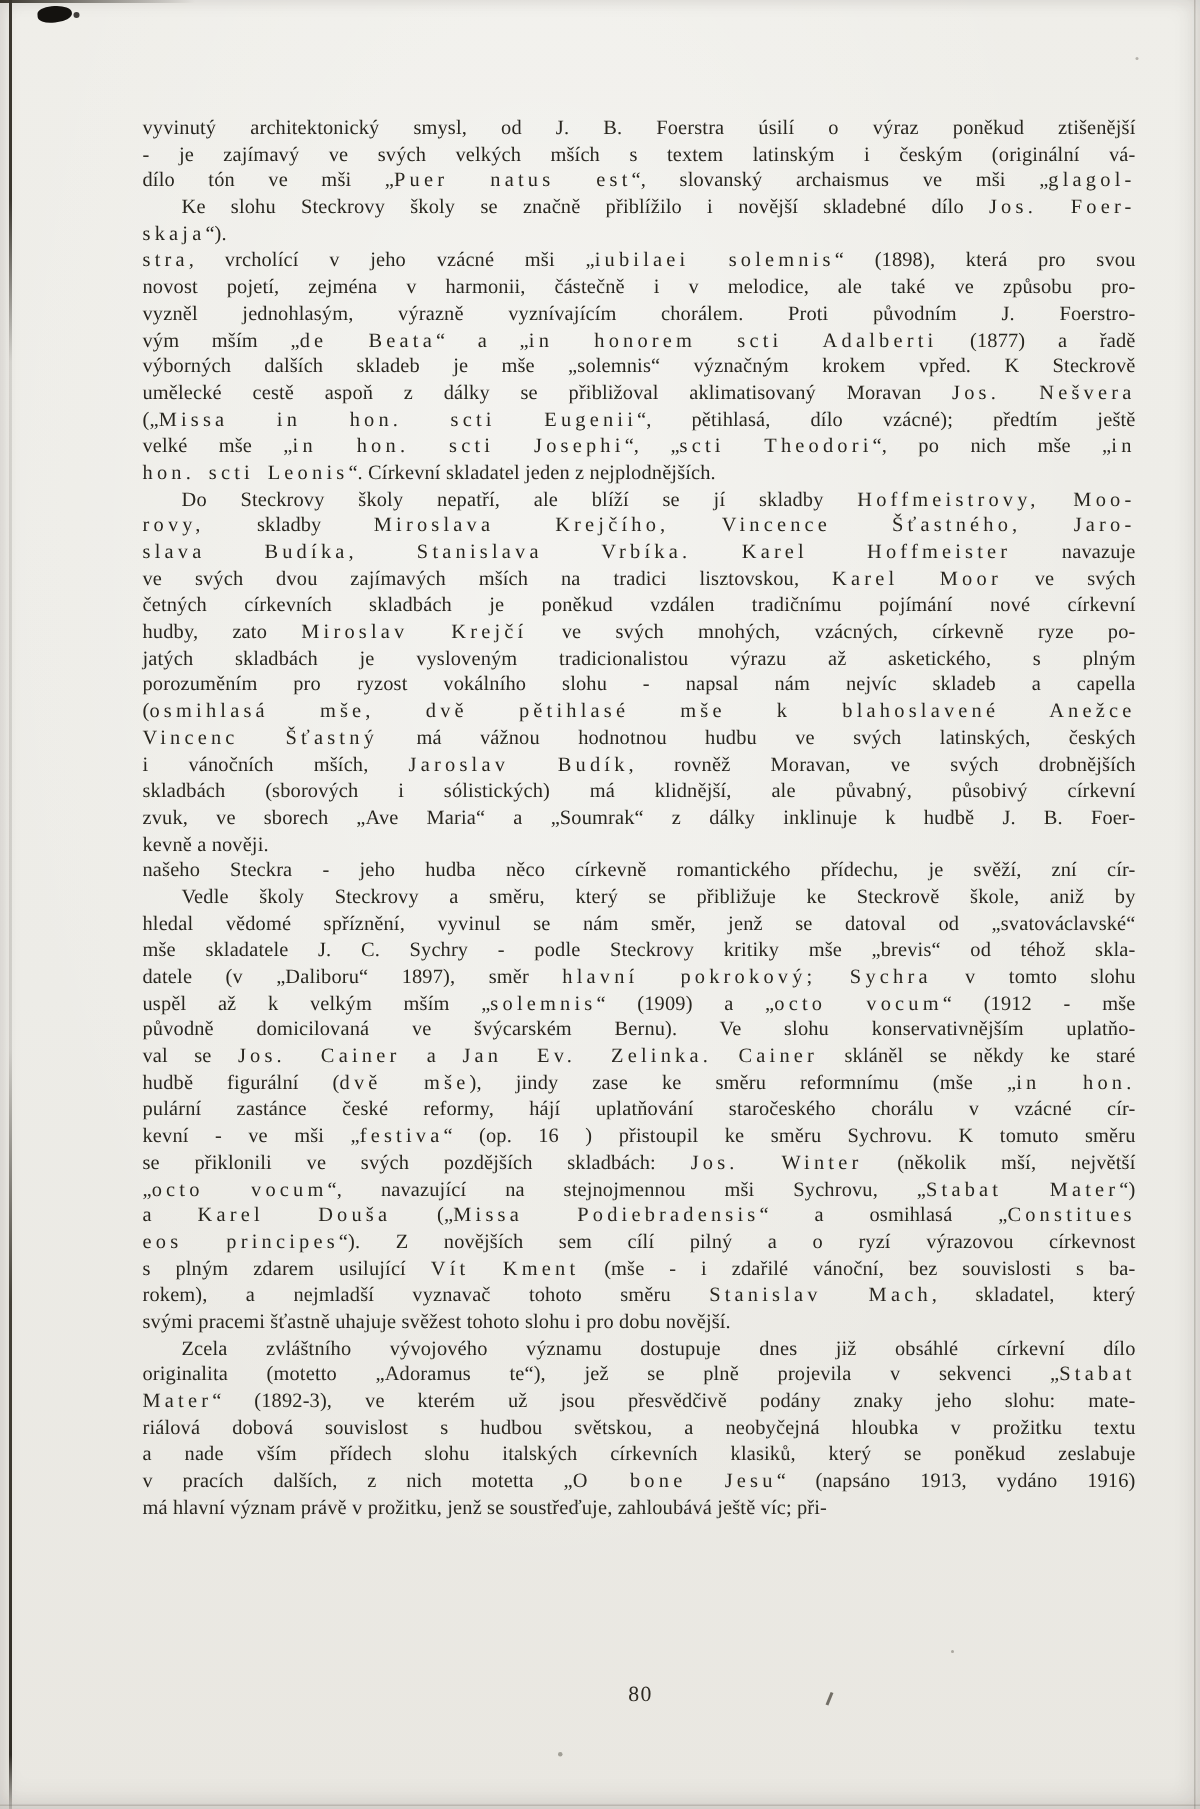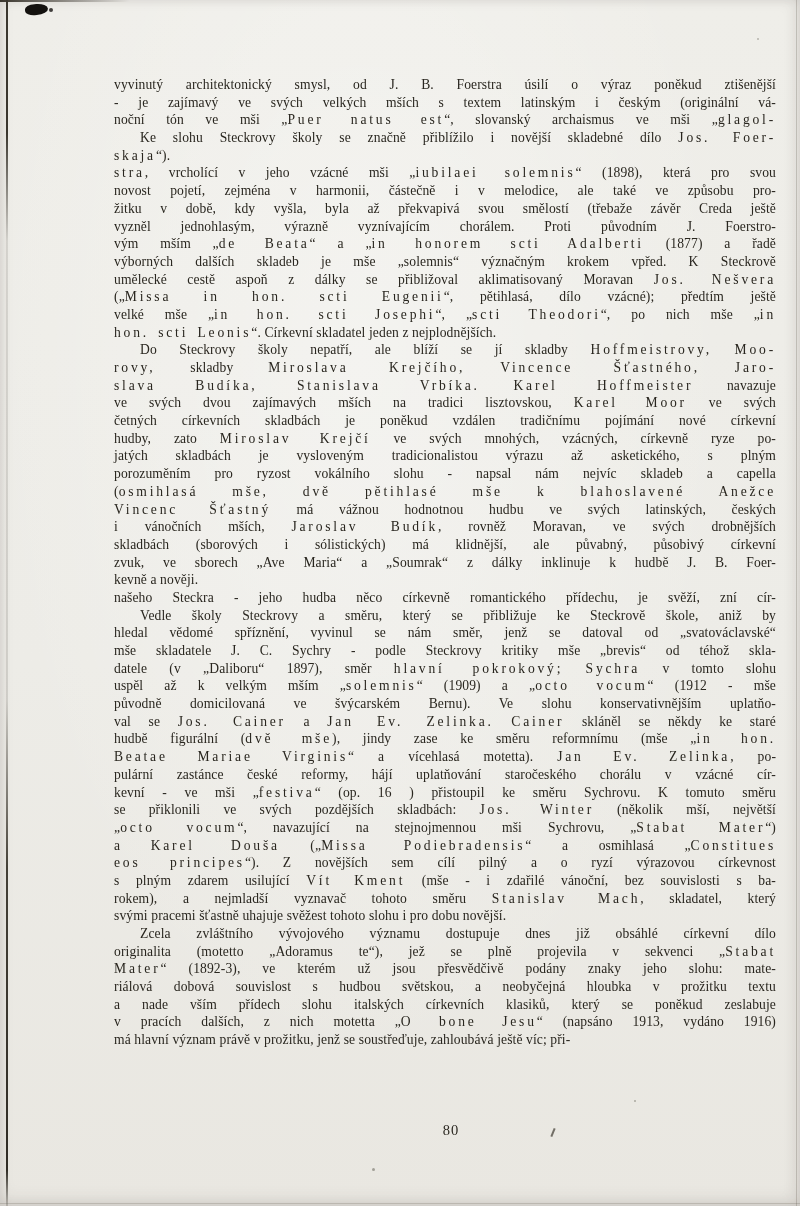--- a/index.html
+++ b/index.html
@@ -7,33 +7,33 @@
   #page{
     position:relative;width:800px;height:1206px;
     background:
       radial-gradient(ellipse at 45% 30%, rgba(255,255,255,.35), rgba(255,255,255,0) 60%),
       linear-gradient(180deg,#efeee9 0%,#edece7 55%,#e9e7e1 100%);
     box-shadow: inset -5px 0 14px rgba(60,55,45,.08), inset 0 -7px 16px rgba(60,55,45,.08), inset 3px 0 10px rgba(60,55,45,.06);
     font-family:"Liberation Serif","DejaVu Serif",serif;
     color:var(--ink,#29261f);
   }
   #textblock{
-    position:absolute;left:114px;top:76px;width:662px;
+    position:absolute;left:95px;top:76px;width:662px;
   }
   .line{
     height:17.7px;line-height:17.7px;font-size:13.6px;
     text-align:justify;text-align-last:justify;
     white-space:nowrap;overflow:visible;
     letter-spacing:.1px;
   }
   .line.last{text-align-last:left;}
   .line.indent{text-indent:26px;}
   .sp{letter-spacing:2.8px;word-spacing:3px;}
   #pagenum{
-    position:absolute;left:120px;top:1122px;width:662px;
+    position:absolute;left:96px;top:1122px;width:662px;
     text-align:center;font-size:14.5px;letter-spacing:1px;color:#2c2922;
   }
   
   .blob{position:absolute;background:#14120f;border-radius:46% 54% 55% 45%;}
   #blob-main{left:25px;top:4px;width:23px;height:11px;transform:rotate(-4deg);}
   #blob-sat{left:49px;top:8px;width:4px;height:4px;border-radius:50%;opacity:.8;}
   #edge-left{
     position:absolute;left:6px;top:0;width:2px;height:1206px;
     background:linear-gradient(180deg,#3a362e 0%,#3a362e 11%,rgba(58,54,46,.12) 20%,rgba(58,54,46,.14) 58%,#433f36 72%,#2f2b24 97%,rgba(58,54,46,.2) 100%);
   }
@@ -59,26 +59,25 @@
   <div id="blob-main" class="blob"></div>
   <div id="blob-sat" class="blob"></div>
   <div id="speck-1" class="speck"></div>
   <div id="speck-2" class="speck"></div>
   <div id="speck-3" class="speck"></div>
   <div id="speck-4" class="speck"></div>
 
   <div id="textblock">
       <div class="line"><span>vyvinutý architektonický smysl, od J. B. Foerstra úsilí o výraz poněkud ztišenější</span></div>
       <div class="line"><span>- je zajímavý ve svých velkých mších s textem latinským i českým (originální vá-</span></div>
-      <div class="line"><span>noční tón ve mši „</span><span class="sp">Puer natus est</span><span>“, slovanský archaismus ve mši „</span><span class="sp">glagol-</span></div>
+      <div class="line"><span>dílo tón ve mši „</span><span class="sp">Puer natus est</span><span>“, slovanský archaismus ve mši „</span><span class="sp">glagol-</span></div>
       <div class="line indent"><span>Ke slohu Steckrovy školy se značně přiblížilo i novější skladebné dílo </span><span class="sp">Jos. Foer-</span></div>
       <div class="line last"><span class="sp">skaja</span><span>“).</span></div>
       <div class="line"><span class="sp">stra</span><span>, vrcholící v jeho vzácné mši „</span><span class="sp">iubilaei solemnis</span><span>“ (1898), která pro svou</span></div>
       <div class="line"><span>novost pojetí, zejména v harmonii, částečně i v melodice, ale také ve způsobu pro-</span></div>
-      <div class="line"><span>žitku v době, kdy vyšla, byla až překvapivá svou smělostí (třebaže závěr Creda ještě</span></div>
       <div class="line"><span>vyzněl jednohlasým, výrazně vyznívajícím chorálem. Proti původním J. Foerstro-</span></div>
       <div class="line"><span>vým mším „</span><span class="sp">de Beata</span><span>“ a „</span><span class="sp">in honorem scti Adalberti</span><span> (1877) a řadě</span></div>
       <div class="line"><span>výborných dalších skladeb je mše „solemnis“ význačným krokem vpřed. K Steckrově</span></div>
       <div class="line"><span>umělecké cestě aspoň z dálky se přibližoval aklimatisovaný Moravan </span><span class="sp">Jos. Nešvera</span></div>
       <div class="line"><span>(„</span><span class="sp">Missa in hon. scti Eugenii</span><span>“, pětihlasá, dílo vzácné); předtím ještě</span></div>
       <div class="line"><span>velké mše „</span><span class="sp">in hon. scti Josephi</span><span>“, „</span><span class="sp">scti Theodori</span><span>“, po nich mše „</span><span class="sp">in</span></div>
       <div class="line last"><span class="sp">hon. scti Leonis</span><span>“. Církevní skladatel jeden z nejplodnějších.</span></div>
       <div class="line indent"><span>Do Steckrovy školy nepatří, ale blíží se jí skladby </span><span class="sp">Hoffmeistrovy,</span><span> </span><span class="sp">Moo-</span></div>
       <div class="line"><span class="sp">rovy,</span><span> skladby </span><span class="sp">Miroslava Krejčího,</span><span> </span><span class="sp">Vincence Šťastného,</span><span> </span><span class="sp">Jaro-</span></div>
       <div class="line"><span class="sp">slava Budíka, Stanislava Vrbíka.</span><span> </span><span class="sp">Karel Hoffmeister</span><span> navazuje</span></div>
@@ -95,21 +94,20 @@
       <div class="line last"><span>kevně a nověji.</span></div>
       <div class="line"><span>našeho Steckra - jeho hudba něco církevně romantického přídechu, je svěží, zní cír-</span></div>
       <div class="line indent"><span>Vedle školy Steckrovy a směru, který se přibližuje ke Steckrově škole, aniž by</span></div>
       <div class="line"><span>hledal vědomé spříznění, vyvinul se nám směr, jenž se datoval od „svatováclavské“</span></div>
       <div class="line"><span>mše skladatele J. C. Sychry - podle Steckrovy kritiky mše „brevis“ od téhož skla-</span></div>
       <div class="line"><span>datele (v „Daliboru“ 1897), směr </span><span class="sp">hlavní pokrokový;</span><span> </span><span class="sp">Sychra</span><span> v tomto slohu</span></div>
       <div class="line"><span>uspěl až k velkým mším „</span><span class="sp">solemnis</span><span>“ (1909) a „</span><span class="sp">octo vocum</span><span>“ (1912 - mše</span></div>
       <div class="line"><span>původně domicilovaná ve švýcarském Bernu). Ve slohu konservativnějším uplatňo-</span></div>
       <div class="line"><span>val se </span><span class="sp">Jos. Cainer</span><span> a </span><span class="sp">Jan Ev. Zelinka.</span><span> </span><span class="sp">Cainer</span><span> skláněl se někdy ke staré</span></div>
       <div class="line"><span>hudbě figurální (</span><span class="sp">dvě mše</span><span>), jindy zase ke směru reformnímu (mše „</span><span class="sp">in hon.</span></div>
-      <div class="line"><span class="sp">Beatae Mariae Virginis</span><span>“ a vícehlasá motetta). </span><span class="sp">Jan Ev. Zelinka</span><span>, po-</span></div>
       <div class="line"><span>pulární zastánce české reformy, hájí uplatňování staročeského chorálu v vzácné cír-</span></div>
       <div class="line"><span>kevní - ve mši „</span><span class="sp">festiva</span><span>“ (op. 16 ) přistoupil ke směru Sychrovu. K tomuto směru</span></div>
       <div class="line"><span>se přiklonili ve svých pozdějších skladbách: </span><span class="sp">Jos. Winter</span><span> (několik mší, největší</span></div>
       <div class="line"><span>„</span><span class="sp">octo vocum</span><span>“, navazující na stejnojmennou mši Sychrovu, „</span><span class="sp">Stabat Mater</span><span>“)</span></div>
       <div class="line"><span>a </span><span class="sp">Karel Douša</span><span> („</span><span class="sp">Missa Podiebradensis</span><span>“ a osmihlasá „</span><span class="sp">Constitues</span></div>
       <div class="line"><span class="sp">eos principes</span><span>“). Z novějších sem cílí pilný a o ryzí výrazovou církevnost</span></div>
       <div class="line"><span>s plným zdarem usilující </span><span class="sp">Vít Kment</span><span> (mše - i zdařilé vánoční, bez souvislosti s ba-</span></div>
       <div class="line"><span>rokem), a nejmladší vyznavač tohoto směru </span><span class="sp">Stanislav Mach</span><span>, skladatel, který</span></div>
       <div class="line last"><span>svými pracemi šťastně uhajuje svěžest tohoto slohu i pro dobu novější.</span></div>
       <div class="line indent"><span>Zcela zvláštního vývojového významu dostupuje dnes již obsáhlé církevní dílo</span></div>

